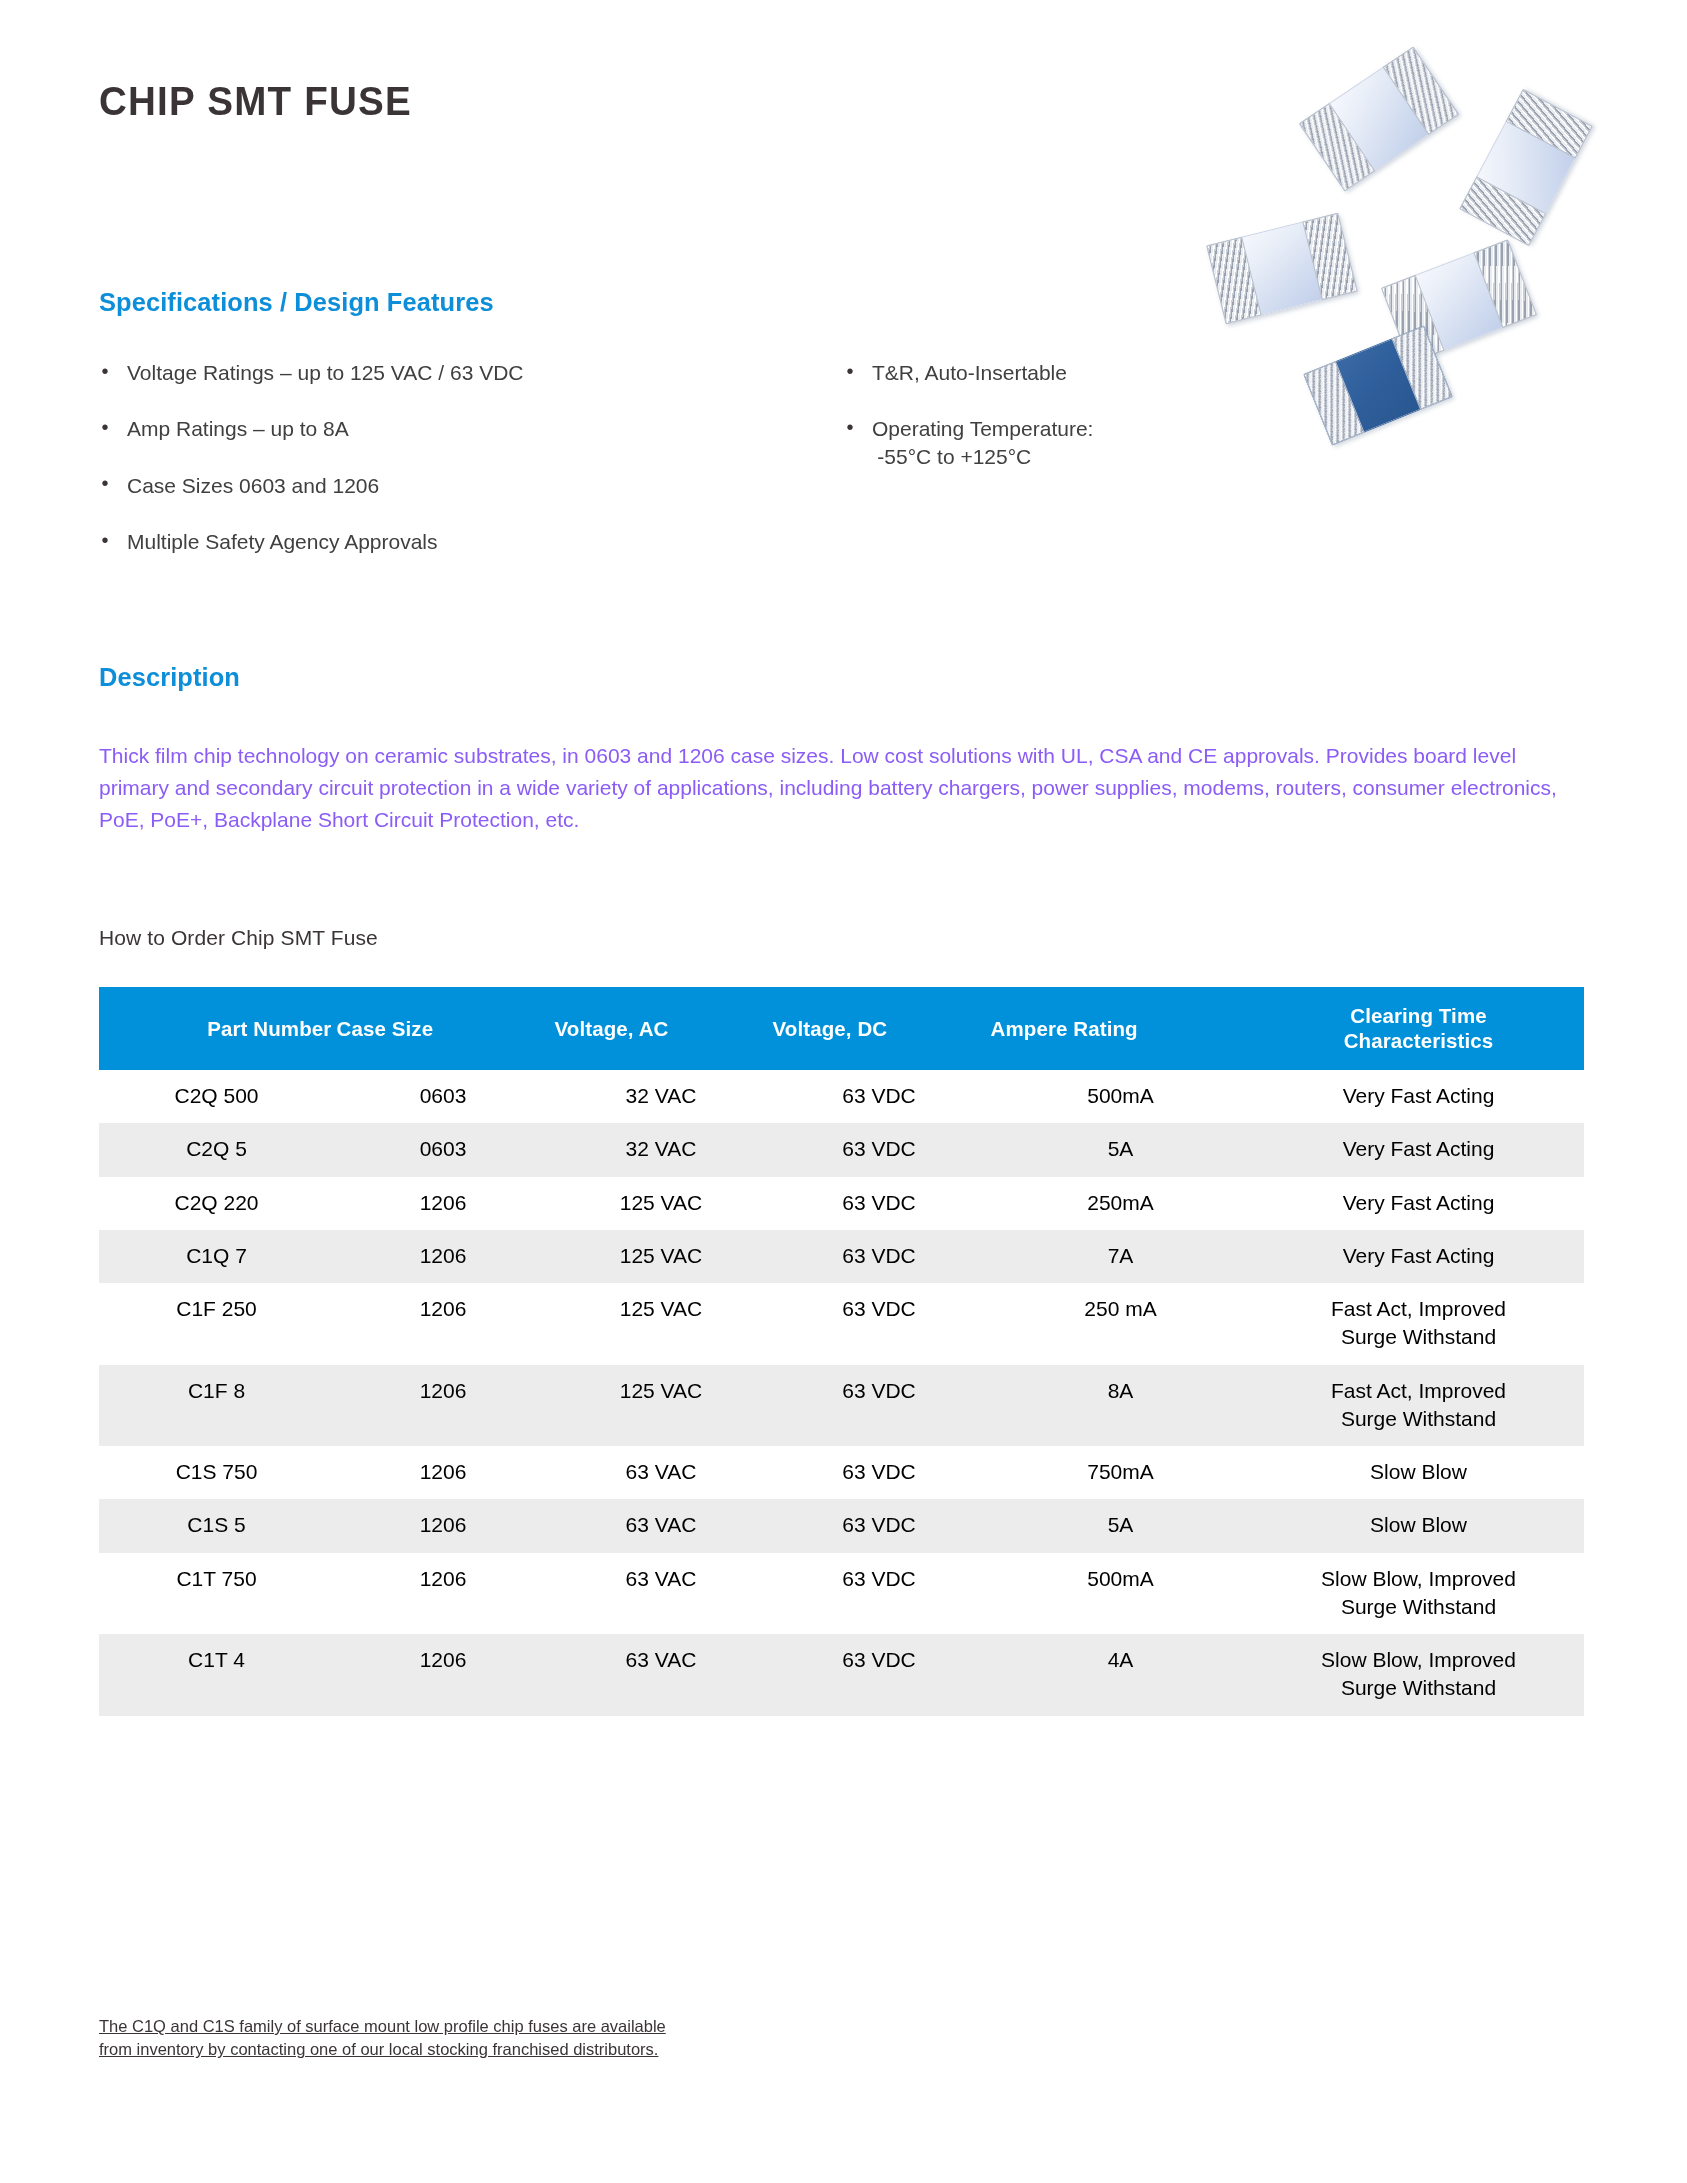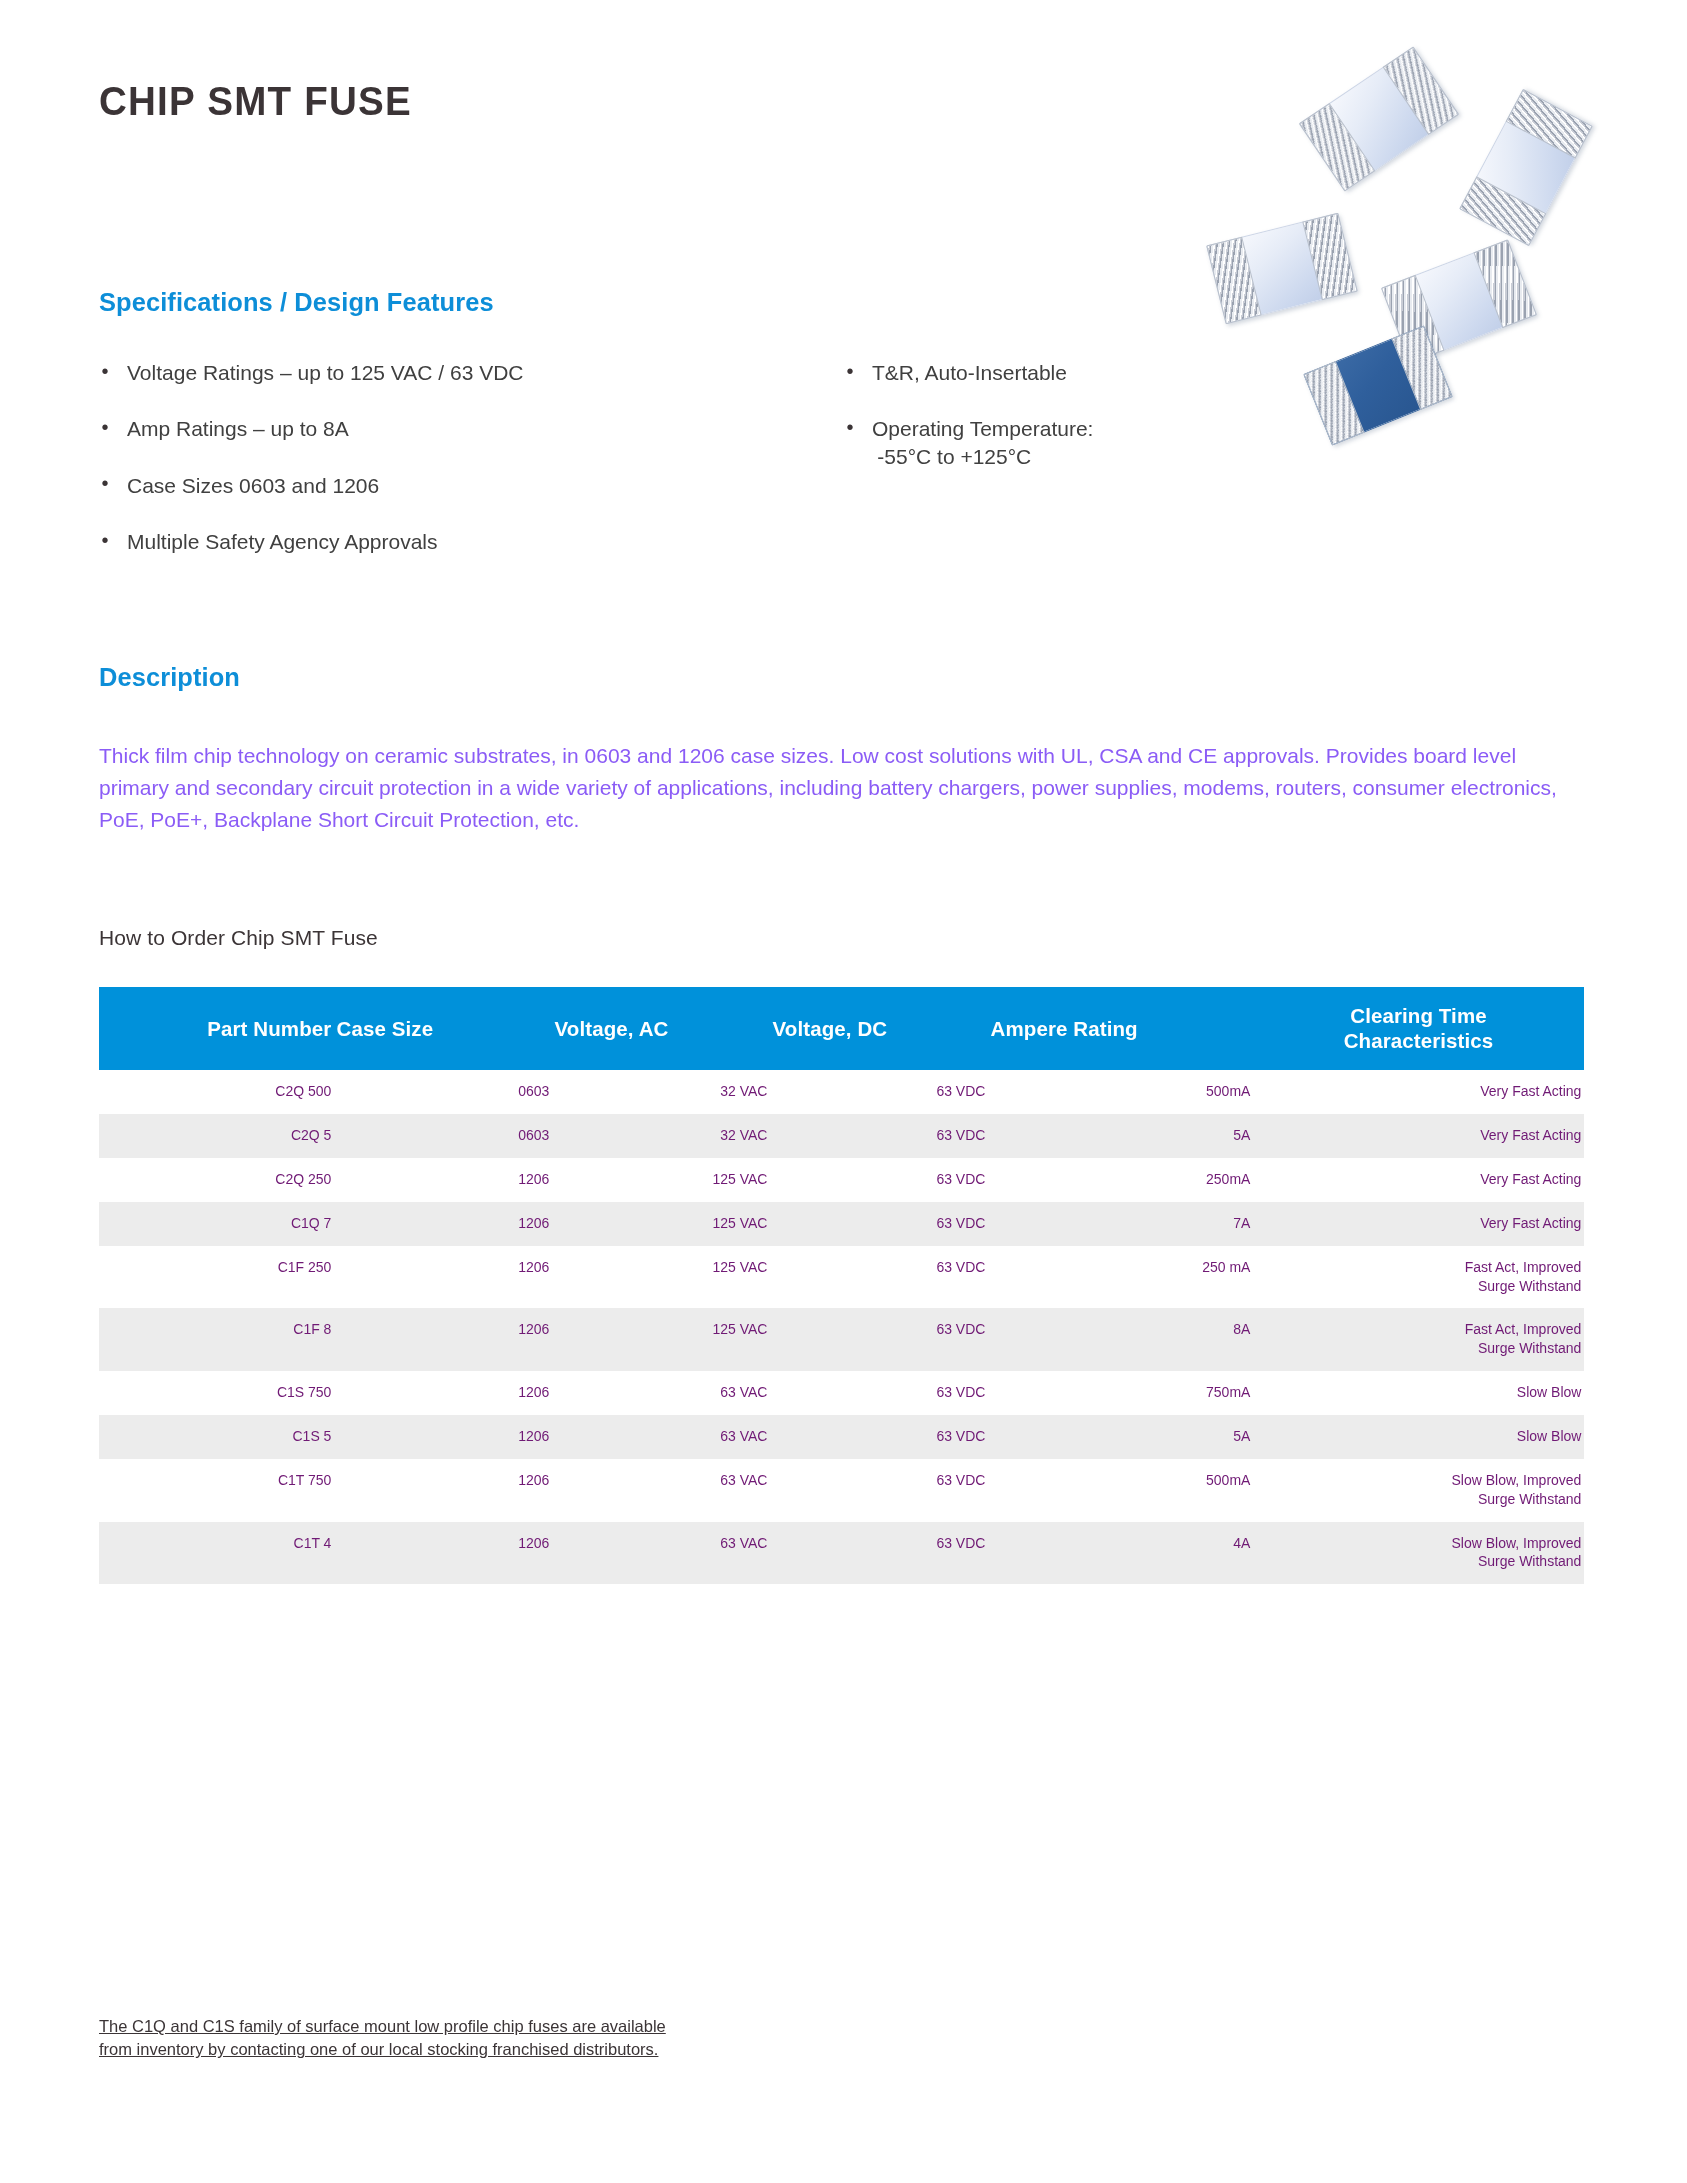--- a/index.html
+++ b/index.html
@@ -168,23 +168,23 @@
     line-height: 1.22;
   }
   #order-table th.th-part { text-align: right; padding-left: 42px; }
   #order-table th.th-case,
   #order-table th.th-vac,
   #order-table th.th-vdc,
   #order-table th.th-amp { text-align: left; }
   #order-table th.th-clear { text-align: center; }
 
   #order-table td {
-    font-size: 14px;
-    color: #701a75;
-    text-align: right;
+    font-size: 21px;
+    color: #000000;
+    text-align: center;
     padding: 12px 2.6px 13.2px 2.6px;
     line-height: 1.34;
     vertical-align: top;
   }
   #order-table tbody tr.alt { background: #ececec; }
 
   .col-part  { width: 235px; }
   .col-case  { width: 218px; }
   .col-vac   { width: 218px; }
   .col-vdc   { width: 218px; }
@@ -311,21 +311,21 @@
         </tr>
         <tr class="alt">
           <td>C2Q 5</td>
           <td>0603</td>
           <td>32 VAC</td>
           <td>63 VDC</td>
           <td>5A</td>
           <td><span>Very Fast Acting</span></td>
         </tr>
         <tr>
-          <td>C2Q 250</td>
+          <td>C2Q 220</td>
           <td>1206</td>
           <td>125 VAC</td>
           <td>63 VDC</td>
           <td>250mA</td>
           <td><span>Very Fast Acting</span></td>
         </tr>
         <tr class="alt">
           <td>C1Q 7</td>
           <td>1206</td>
           <td>125 VAC</td>

